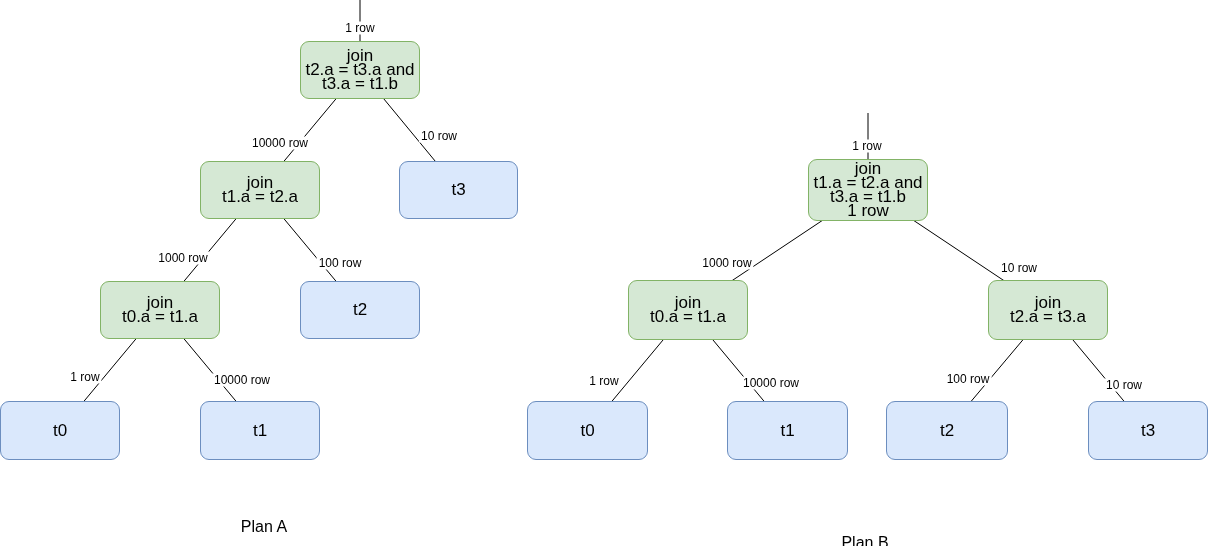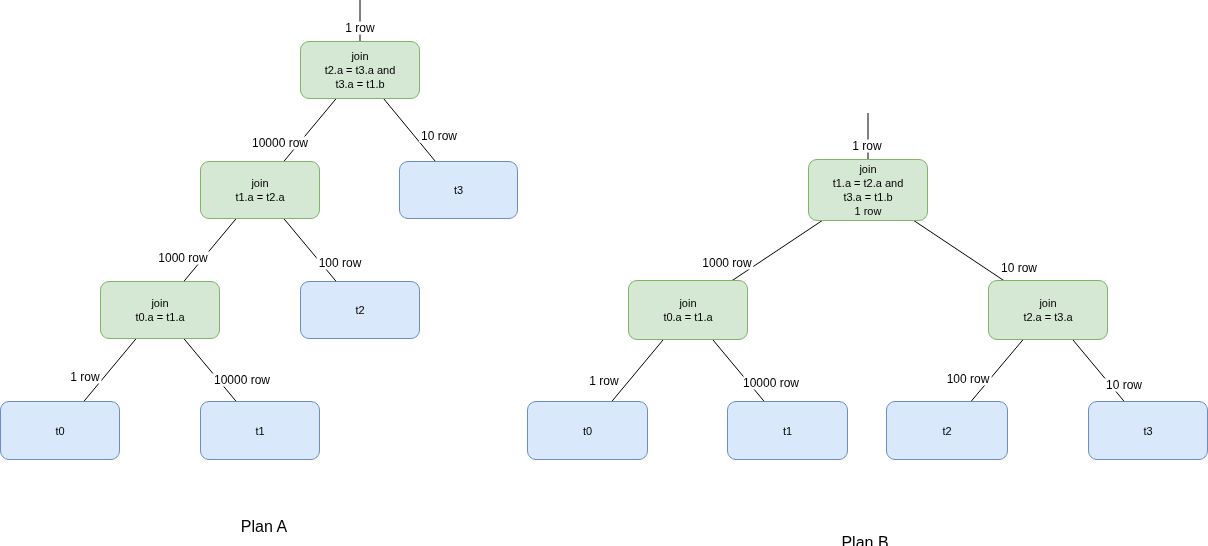--- a/index.html
+++ b/index.html
@@ -37,21 +37,21 @@
   }
   .node {
     position: absolute;
     z-index: 1;
     border: 1px solid;
     border-radius: 9px;
     display: flex;
     align-items: center;
     justify-content: center;
     text-align: center;
-    font-size: 11px;
+    font-size: 17px;
     line-height: 14px;
     color: var(--text-color);
     white-space: pre-line;
   }
   .node.join {
     background: var(--join-fill);
     border-color: var(--join-border);
   }
   .node.table {
     background: var(--table-fill);

